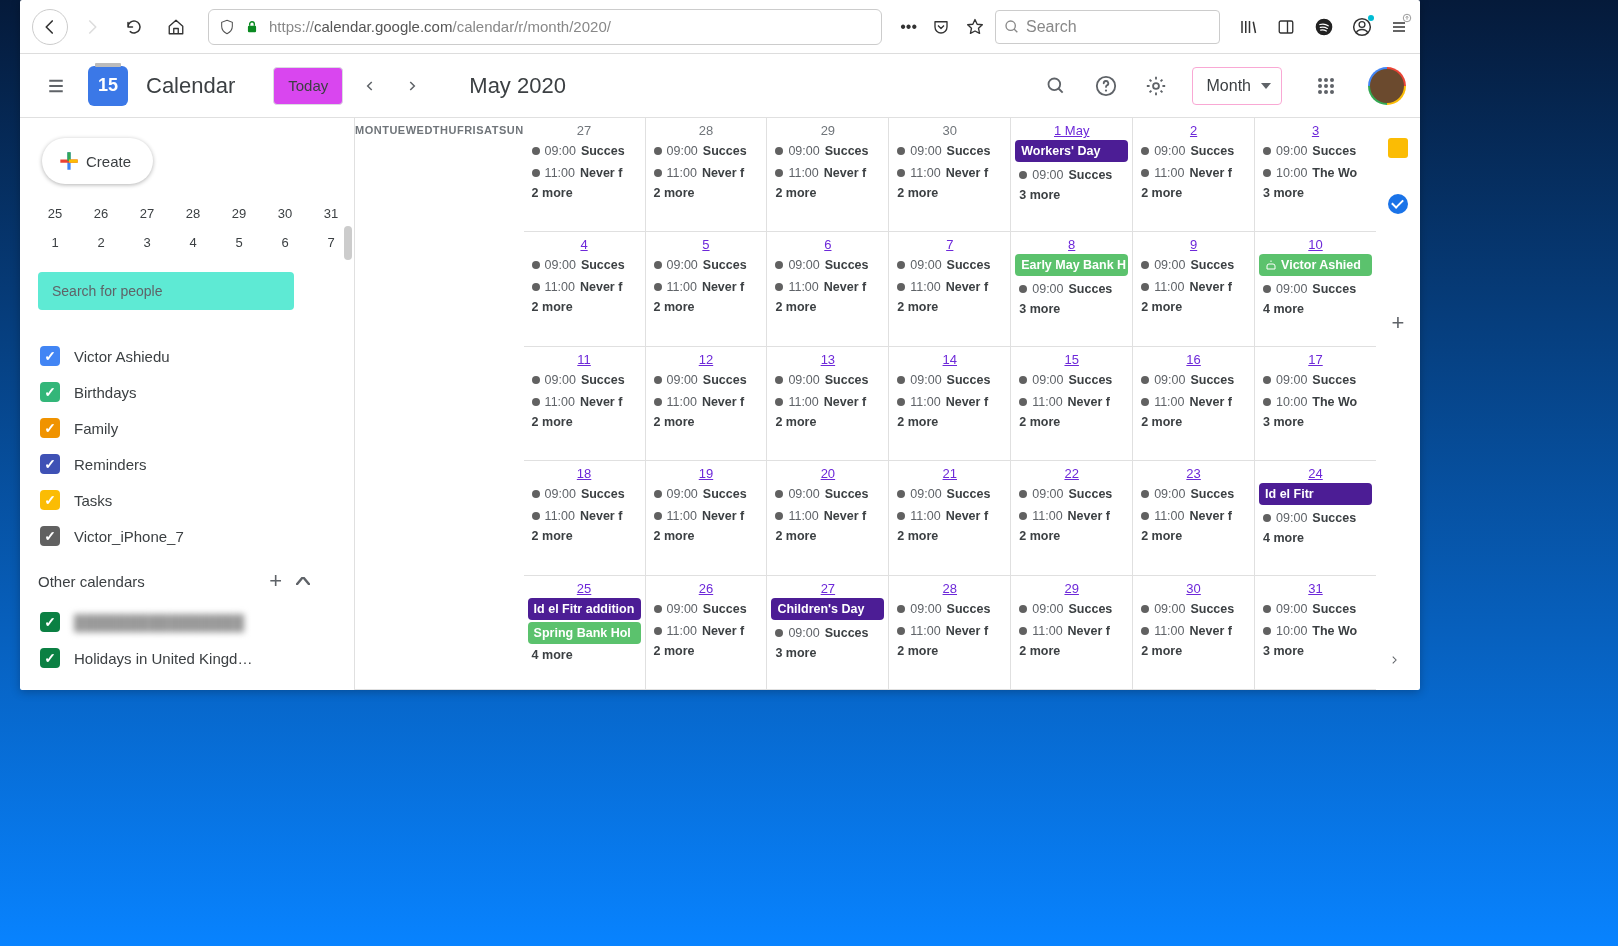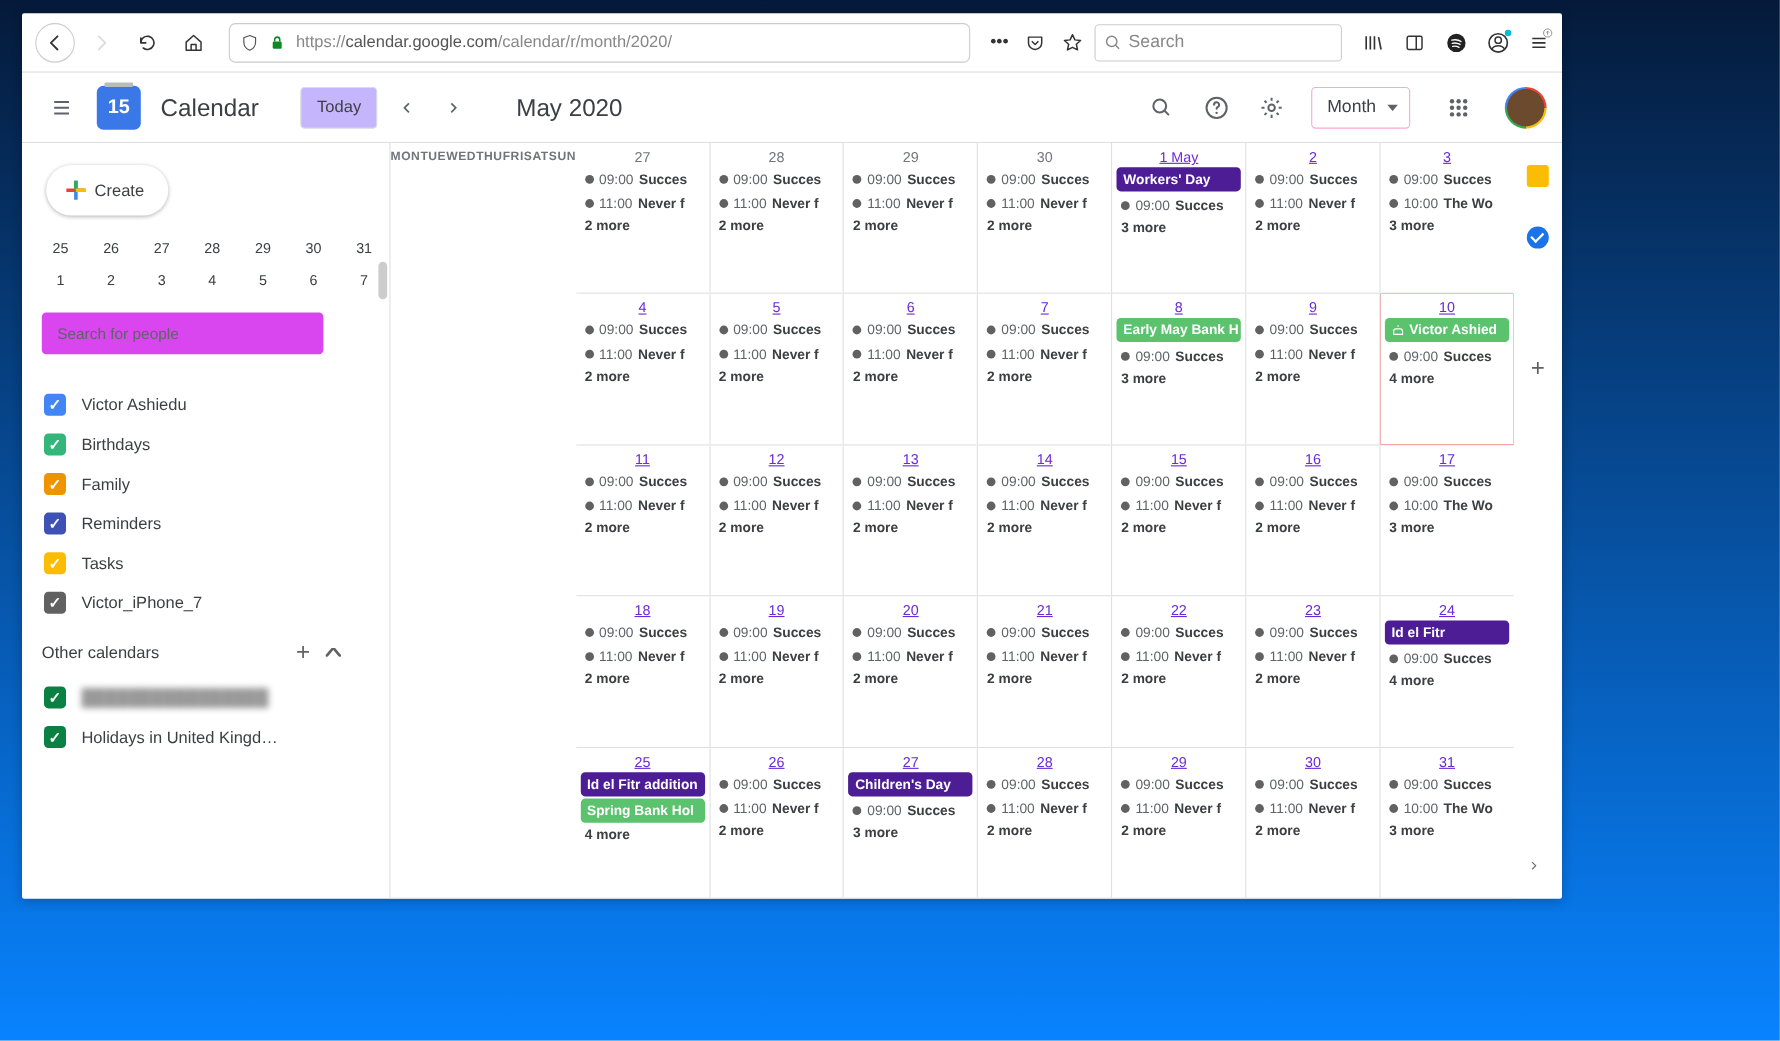--- a/index.html
+++ b/index.html
@@ -1,36 +1,36 @@
 <!DOCTYPE html>
 <html><head>
 <meta charset="utf-8">
 <style>
 * { box-sizing: border-box; margin: 0; padding: 0; font-family: Arial, "Helvetica Neue", sans-serif; }
 body { background: linear-gradient(180deg,#051a3a 0%, #0883ff 100%); width:1618px; height:946px; overflow:hidden; position:relative; }
-.window { position:absolute; left:20px; top:12px; width:1400px; height:805px; background:#fff; border-radius:2px; box-shadow:0 2px 10px rgba(0,0,0,.25); overflow:hidden; }
+.window { position:absolute; left:20px; top:0; width:1400px; height:690px; background:#fff; border-radius:2px; box-shadow:0 2px 10px rgba(0,0,0,.25); overflow:hidden; }
 
 
 .chrome { display:flex; align-items:center; height:54px; padding:0 12px; gap:6px; border-bottom:1px solid #ddd; }
 .nav-btn { width:36px; height:36px; border-radius:50%; border:none; background:transparent; display:flex; align-items:center; justify-content:center; color:#333; cursor:pointer; }
 .nav-btn[style*="opacity"] { color:#aaa; }
 .url-bar { flex:1; height:36px; border:1px solid #ccc; border-radius:6px; display:flex; align-items:center; gap:10px; padding:0 10px; margin:0 8px; color:#555; font-size:15px; }
 .url-bar .lock { color:#0a8a21; }
 .page-actions { display:flex; gap:14px; align-items:center; color:#333; padding:0 4px; }
 .search-box { width:225px; height:34px; border:1px solid #ccc; border-radius:4px; display:flex; align-items:center; gap:6px; padding:0 8px; color:#888; }
 .icon-btn { font-size:18px; color:#333; cursor:pointer; }
 .library-icons { display:flex; gap:18px; align-items:center; margin-left:12px; }
 
 
 .app-header { display:flex; align-items:center; height:64px; padding:0 14px; border-bottom:1px solid #e0e0e0; gap:10px; }
 .hamburger { width:44px; height:44px; display:flex; align-items:center; justify-content:center; cursor:pointer; color:#5f6368; }
 .logo-box { width:40px; height:40px; background:#3b78e7; color:#fff; display:flex; align-items:center; justify-content:center; font-weight:bold; font-size:18px; border-radius:6px; position:relative; }
 .logo-box::before { content:""; position:absolute; top:-3px; width:26px; height:4px; background:#bbb; border-radius:1px; }
 .title { font-size:22px; color:#3c4043; margin-left:8px; margin-right:28px; }
-.today-btn { height:38px; padding:0 14px; border:1px solid #dadce0; background:#c4b5fd; border-radius:4px; font-size:15px; color:#3c4043; cursor:pointer; margin-right:10px; }
+.today-btn { height:38px; padding:0 14px; border:1px solid #dadce0; background:#d946ef; border-radius:4px; font-size:15px; color:#3c4043; cursor:pointer; margin-right:10px; }
 .arrow-btn { width:32px; height:32px; border:none; background:transparent; color:#5f6368; font-size:20px; cursor:pointer; }
 .month-title { font-size:22px; color:#3c4043; margin-left:22px; }
 .spacer { flex:1; }
 .hdr-icon { width:40px; height:40px; display:flex; align-items:center; justify-content:center; color:#5f6368; cursor:pointer; font-size:20px; }
 .view-select { height:38px; padding:0 10px 0 14px; border:1px solid #f9a8d4; border-radius:4px; display:flex; align-items:center; gap:10px; color:#3c4043; cursor:pointer; margin-left:6px; }
 .apps-grid { width:40px; height:40px; display:flex; align-items:center; justify-content:center; cursor:pointer; margin-left:14px; }
 .apps-grid-inner { width:16px; height:16px; display:grid; grid-template-columns:repeat(3,4px); grid-template-rows:repeat(3,4px); gap:2px; }
 .apps-grid-inner span { background:#5f6368; border-radius:50%; }
 .avatar { width:38px; height:38px; border-radius:50%; margin-left:12px; background:conic-gradient(#ea4335 0 90deg,#fbbc05 90deg 180deg,#34a853 180deg 270deg,#4285f4 270deg 360deg); padding:2px; }
 .avatar-inner { width:100%; height:100%; border-radius:50%; background:#6b4a2e; }
@@ -41,21 +41,21 @@
 .sidebar-scroll { width:8px; position:absolute; right:2px; top:108px; bottom:0; }
 .sidebar-thumb { position:absolute; top:0; width:8px; height:34px; background:#ccc; border-radius:4px; }
 .create-btn { display:inline-flex; align-items:center; gap:4px; padding:10px 22px 10px 14px; border-radius:26px; box-shadow:0 1px 4px rgba(0,0,0,.3); background:#fff; margin:10px 0 18px 8px; cursor:pointer; }
 .plus-icon { font-size:24px; }
 .create-lbl { font-size:15px; color:#3c4043; }
 
 .mini-dates { display:flex; gap:24px; padding:4px 8px 0 10px; font-size:13px; color:#3c4043; }
 .mini-dates .col { width:22px; text-align:center; }
 .mini-dates.row2 { margin-top:10px; margin-bottom:16px; }
 
-.search-people { width:256px; height:38px; background:#d946ef; border:none; border-radius:4px; padding:0 14px; font-size:14px; color:#3c4043; margin:6px 0 22px 4px; }
+.search-people { width:256px; height:38px; background:#5eead4; border:none; border-radius:4px; padding:0 14px; font-size:14px; color:#3c4043; margin:6px 0 22px 4px; }
 .search-people::placeholder { color:#5f6368; }
 
 .cal-section-title { display:flex; align-items:center; justify-content:space-between; width:280px; padding:8px 4px 4px 4px; font-size:15px; color:#3c4043; cursor:pointer; }
 .cal-list { padding:6px 0; }
 .cal-item { display:flex; align-items:center; gap:14px; padding:8px 6px; cursor:pointer; font-size:15px; color:#3c4043; }
 .checkbox { width:20px; height:20px; border-radius:4px; display:flex; align-items:center; justify-content:center; color:#fff; font-size:14px; font-weight:bold; }
 
 
 .grid-wrap { flex:1; border-left:1px solid #e0e0e0; display:flex; flex-direction:row; }
 .dow-row { display:flex; border-bottom:1px solid #e0e0e0; }

